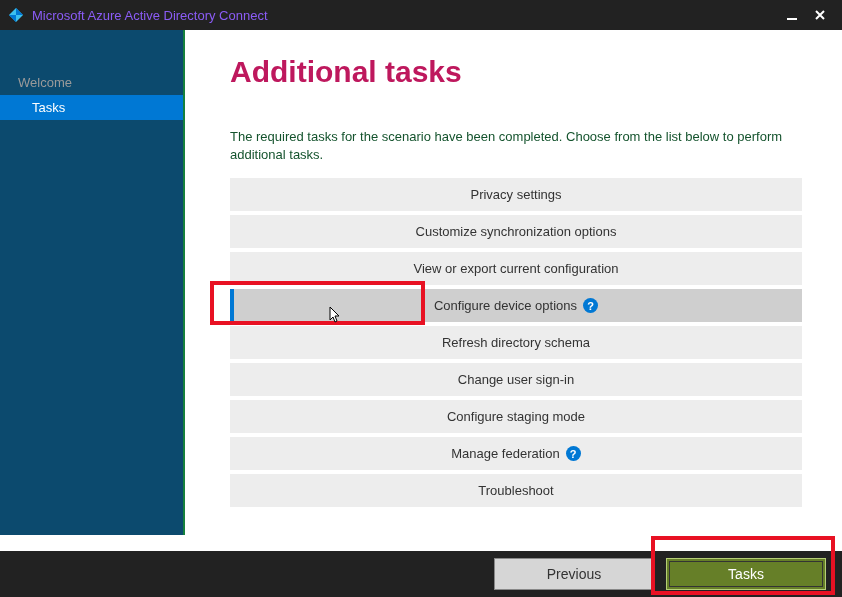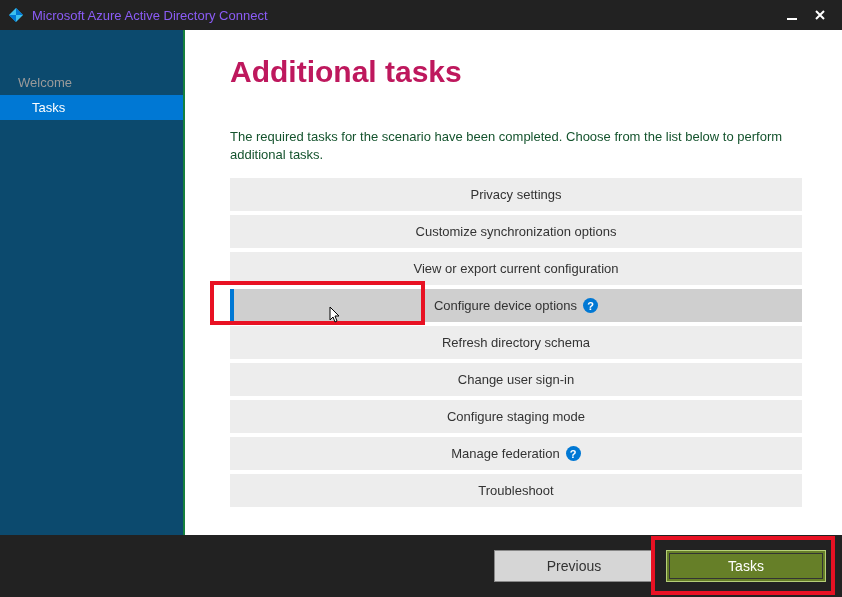--- a/index.html
+++ b/index.html
@@ -118,21 +118,21 @@
     left: 651px;
     top: 536px;
     width: 184px;
     height: 59px;
   }
   .footer {
     position: absolute;
     bottom: 0;
     left: 0;
     right: 0;
-    height: 62px;
+    height: 46px;
     background: #222222;
     display: flex;
     align-items: center;
     justify-content: flex-end;
     padding: 0 16px;
     gap: 12px;
   }
   .btn {
     width: 160px;
     height: 32px;

